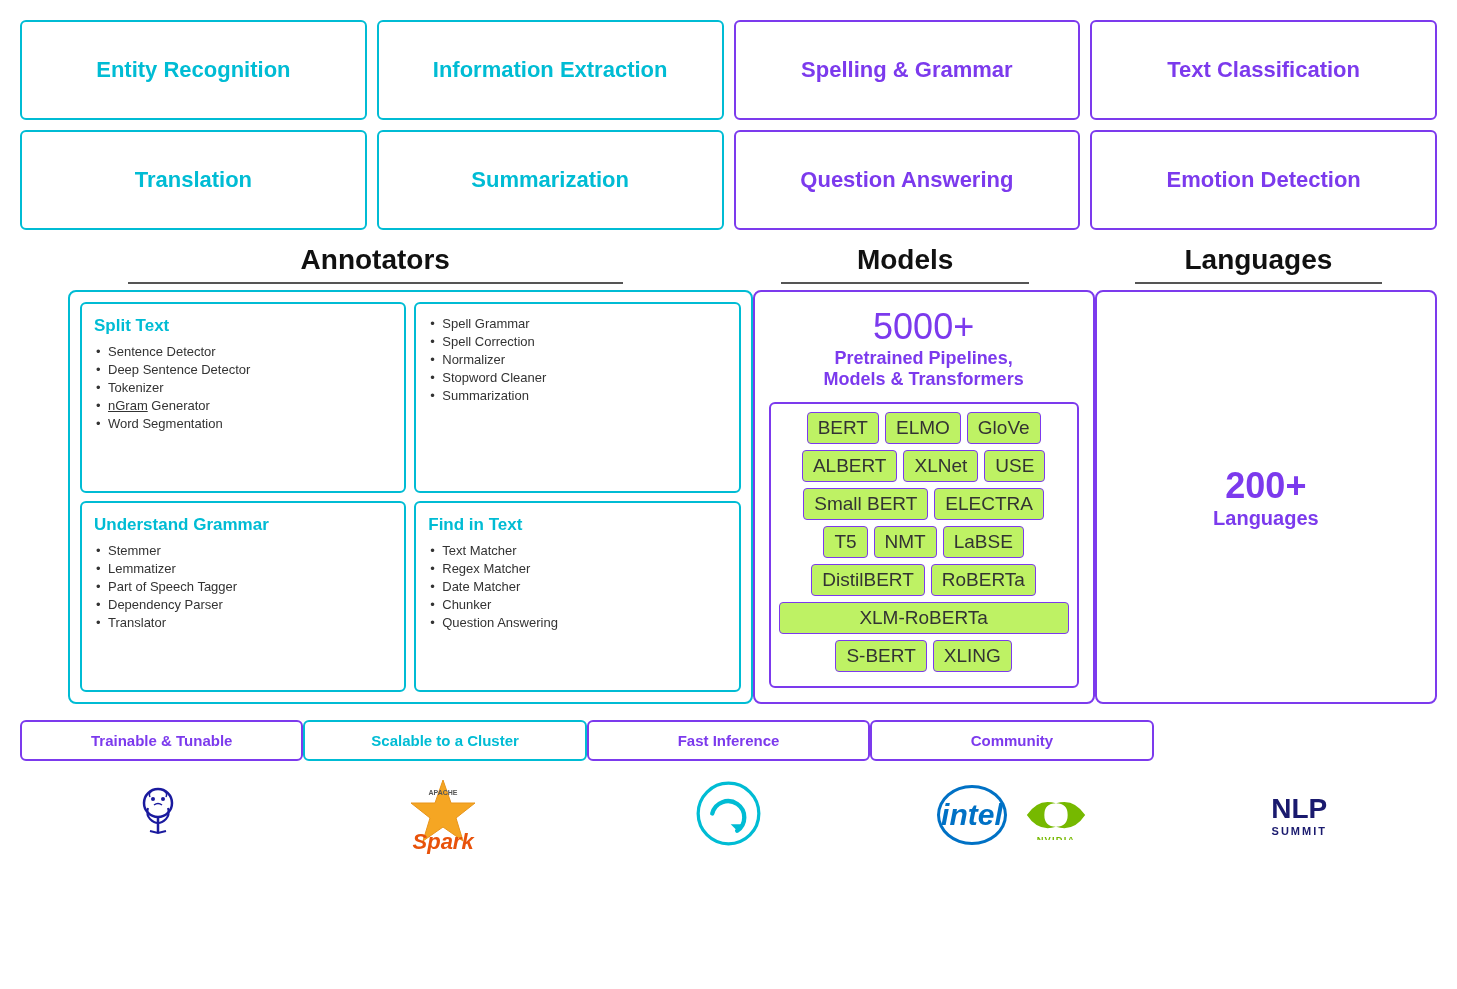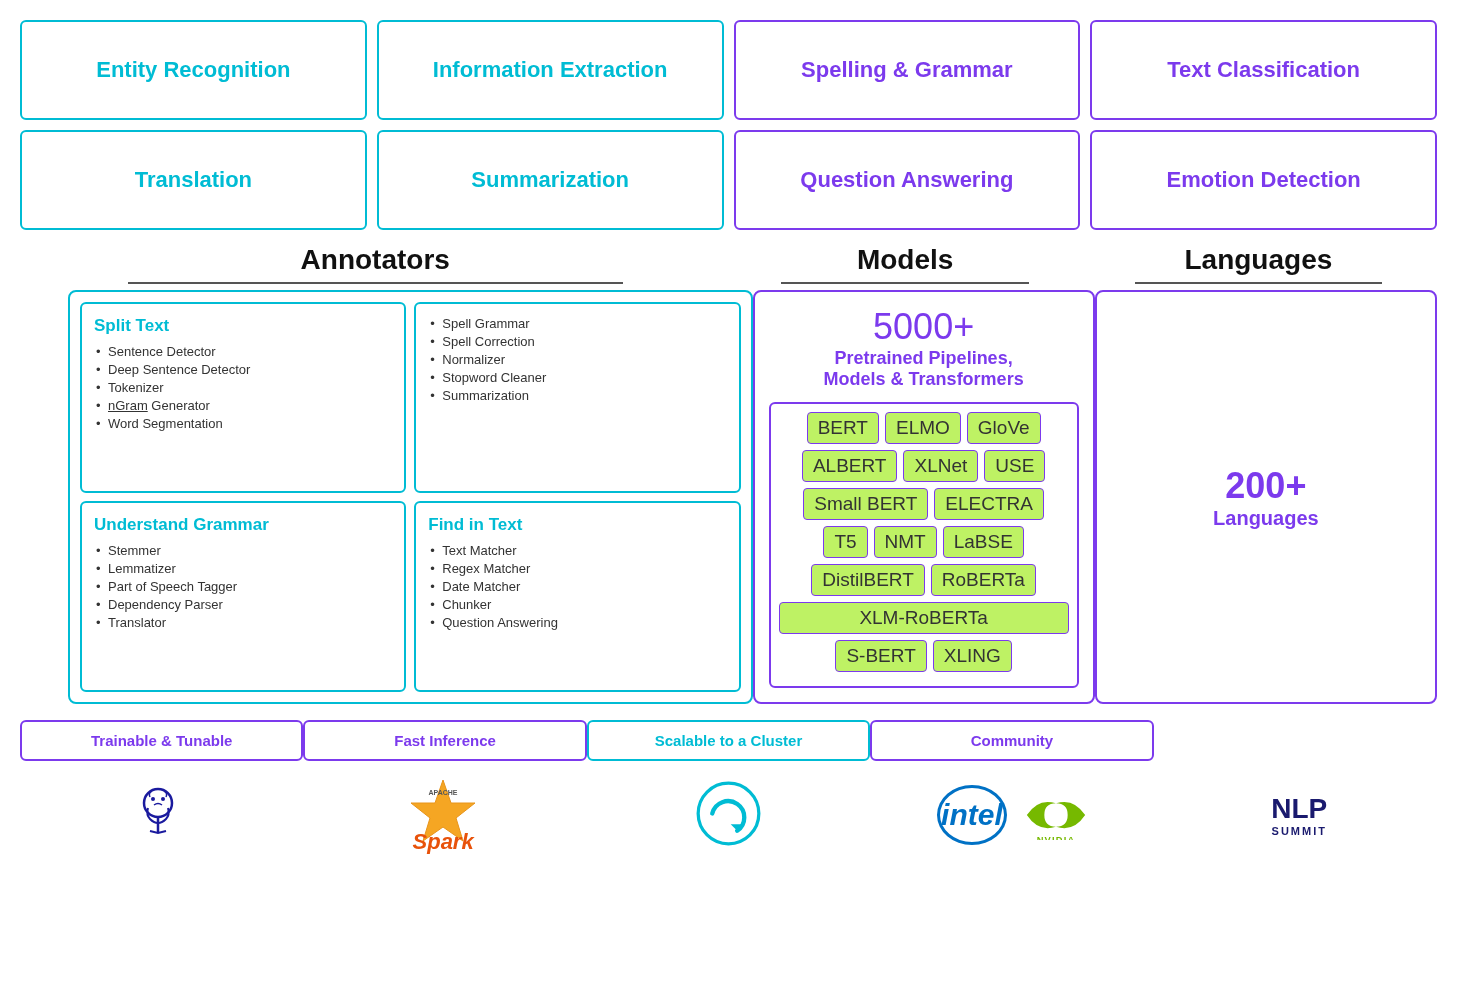--- a/index.html
+++ b/index.html
@@ -408,22 +408,22 @@
 
     <div class="languages-section">
       <div class="languages-count">200+</div>
       <div class="languages-label">Languages</div>
     </div>
 
   </div>
 
   <div class="bottom-badges">
     <div class="badge-box purple-badge">Trainable &amp; Tunable</div>
+    <div class="badge-box cyan-badge">Scalable to a Cluster</div>
     <div class="badge-box purple-badge">Fast Inference</div>
-    <div class="badge-box cyan-badge">Scalable to a Cluster</div>
     <div class="badge-box purple-badge">Community</div>
   </div>
 
   <div class="bottom-logos">
 
     <div class="logo-cell">
       <div class="logo-brain">
         <svg viewBox="0 0 60 60" xmlns="http://www.w3.org/2000/svg">
           <circle cx="30" cy="20" r="14" fill="none" stroke="#1a1a9e" stroke-width="2.5"></circle>
           <path d="M20 25 Q18 32 22 36 Q26 40 30 40 Q34 40 38 36 Q42 32 40 25" fill="none" stroke="#1a1a9e" stroke-width="2"></path>

